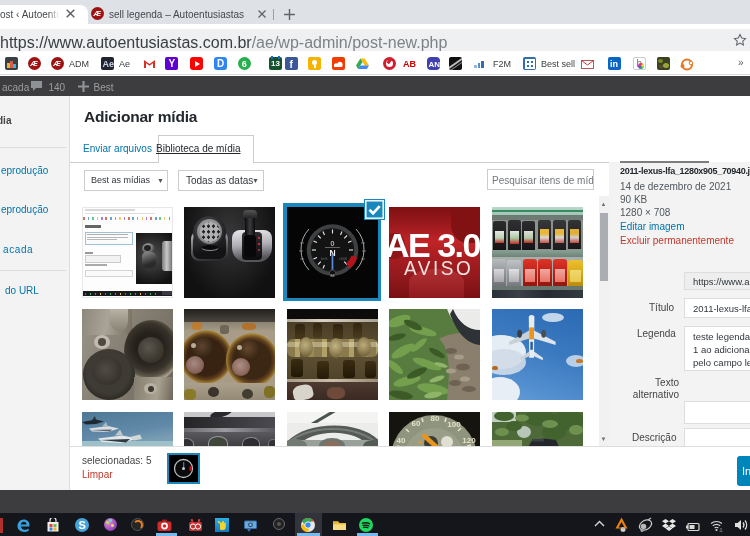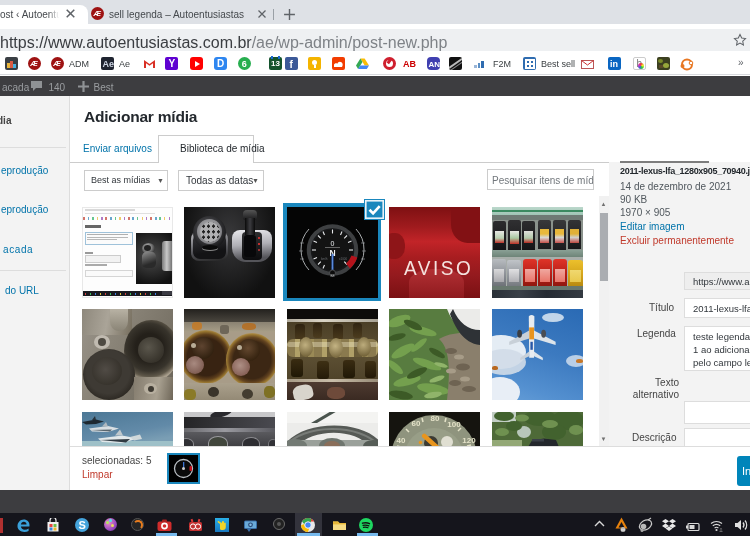--- a/index.html
+++ b/index.html
@@ -188,21 +188,21 @@
 <div class="abs" style="left:0;top:270px;width:66px;height:1px;background:#ddd;"></div>
 <div class="abs" style="left:5px;top:285px;font-size:10px;color:#0073aa;">do URL</div>
 
 <div class="abs" style="left:70px;top:96px;width:680px;height:394px;background:#fff;"></div>
 <div class="abs" style="left:84px;top:108px;font-size:15.5px;font-weight:bold;color:#23282d;letter-spacing:-0.2px;">Adicionar mídia</div>
 
 <div class="abs" style="left:70px;top:162px;width:539px;height:1px;background:#ccc;"></div>
 <div class="abs" style="left:158px;top:135px;width:96px;height:27px;background:#fff;border:1px solid #ccc;border-bottom:none;box-sizing:border-box;"></div>
 <div class="abs" style="left:159px;top:161.5px;width:94px;height:2px;background:#fff;"></div>
 <div class="abs" style="left:83px;top:142.5px;font-size:10px;color:#0073aa;">Enviar arquivos</div>
-<div class="abs" style="left:180px;top:142.5px;font-size:10px;color:#23282d;">Biblioteca de mídia</div>
+<div class="abs" style="left:156px;top:142.5px;font-size:10px;color:#23282d;text-decoration:underline;">Biblioteca de mídia</div>
 
 <div class="abs" style="left:84px;top:170px;width:84px;height:21px;background:#fff;border:1px solid #ccc;box-sizing:border-box;"></div>
 <div class="abs" style="left:91px;top:175px;font-size:9px;color:#32373c;">Best as mídias</div>
 <div class="abs" style="left:157px;top:177px;font-size:7px;color:#555;">▼</div>
 <div class="abs" style="left:178px;top:170px;width:86px;height:21px;background:#fff;border:1px solid #ccc;box-sizing:border-box;"></div>
 <div class="abs" style="left:186px;top:175px;font-size:10px;color:#32373c;">Todas as datas</div>
 <div class="abs" style="left:252px;top:177px;font-size:7px;color:#555;">▼</div>
 <div class="abs" style="left:487px;top:169px;width:107px;height:21px;background:#fff;border:1px solid #ccc;box-sizing:border-box;"></div>
 <div class="abs" style="left:492px;top:174.5px;font-size:10px;color:#72777c;white-space:nowrap;width:101px;overflow:hidden;">Pesquisar itens de mídi</div>
 
@@ -298,20 +298,21 @@
 <svg class="abs" style="left:363.5px;top:198.5px;" width="21" height="21" viewBox="0 0 21 21">
       <rect x="0" y="0" width="21" height="21" fill="#1a87bd"></rect>
       <rect x="1.8" y="1.8" width="17.4" height="17.4" fill="none" stroke="#e8f2f8" stroke-width="1.6"></rect>
       <path d="M5.5 10.8l3.6 3.6 6.6-7.2" fill="none" stroke="#fff" stroke-width="2.7"></path>
     </svg>
 
 <div class="th" style="left:389px;top:206.5px;background:linear-gradient(#7e1012 0%,#a01b1e 22%,#c22428 38%,#a81d20 55%,#941a1e 75%,#7a1013 100%);">
  <div style="position:absolute;left:62px;top:2px;width:30px;height:34px;background:#821114;border-radius:0 0 0 55%;"></div>
  <div style="position:absolute;left:-6px;top:26px;width:22px;height:26px;background:#8e1518;border-radius:45%;"></div>
  <div style="position:absolute;left:20px;top:62px;width:55px;height:30px;background:linear-gradient(#b23034,#8e1a1e);border-radius:45% 45% 0 0;"></div>
+ <div style="position:absolute;left:-4px;top:19px;font-size:34px;font-weight:bold;color:#fff;font-family:'Liberation Sans';letter-spacing:-1.5px;white-space:nowrap;">AE 3.0</div>
  <div style="position:absolute;left:15px;top:51px;font-size:19px;font-weight:300;color:#f4e2de;font-family:'Liberation Sans';letter-spacing:2.5px;transform:scaleY(1.05);">AVISO</div>
 </div>
 
 <div class="th" style="left:492px;top:206.5px;background:#b8bcb8;">
  <div style="position:absolute;left:0;top:0;width:91px;height:8px;background:linear-gradient(#bcd8cc,#9ec4b4);"></div>
  <div style="position:absolute;left:0;top:3.5px;width:91px;height:1.5px;background:#3a8a60;"></div>
  <div style="position:absolute;left:0;top:8px;width:91px;height:5px;background:#6e7a74;"></div>
  <div style="position:absolute;left:0;top:13px;width:91px;height:30px;background:#8a928c;"></div>
  <div style="position:absolute;left:1px;top:14px;width:13px;height:29px;background:linear-gradient(#2c2c2e,#141416);border-radius:2px 2px 0 0;"></div>
  <div style="position:absolute;left:3px;top:24px;width:9px;height:12px;background:linear-gradient(#e8e8e4,#b8d0b0 60%,#c03028);"></div>
@@ -557,21 +558,21 @@
 <div class="abs" style="left:599px;top:196px;width:10px;height:250px;background:#f1f1f1;"></div>
 <div class="abs" style="left:600.5px;top:201px;font-size:6px;color:#707070;">▲</div>
 <div class="abs" style="left:600px;top:213px;width:8px;height:68px;background:#aaadb1;"></div>
 <div class="abs" style="left:600.5px;top:436px;font-size:6px;color:#707070;">▼</div>
 
 <div class="abs" style="left:609px;top:162px;width:141px;height:284px;background:#f3f3f3;"></div>
 <div class="abs" style="left:620px;top:160.5px;width:89px;height:2px;background:#7d7d7d;"></div>
 <div class="abs" style="left:620px;top:166px;width:130px;overflow:hidden;font-size:9px;font-weight:bold;color:#23282d;white-space:nowrap;letter-spacing:-0.3px;">2011-lexus-lfa_1280x905_70940.jpg</div>
 <div class="abs" style="left:620px;top:181px;font-size:10px;color:#50575d;">14 de dezembro de 2021</div>
 <div class="abs" style="left:620px;top:194px;font-size:10px;color:#50575d;">90 KB</div>
-<div class="abs" style="left:620px;top:206.5px;font-size:10px;color:#50575d;">1970 × 905</div>
+<div class="abs" style="left:620px;top:206.5px;font-size:10px;color:#50575d;">1280 × 708</div>
 <div class="abs" style="left:620px;top:220.5px;font-size:10px;color:#0073aa;">Editar imagem</div>
 <div class="abs" style="left:620px;top:234.5px;font-size:10px;color:#c0392b;">Excluir permanentemente</div>
 
 <div class="abs" style="left:655px;top:275.5px;font-size:10px;color:#444;padding-left:36px;">URL</div>
 <div class="abs" style="left:684px;top:272px;width:66px;height:16px;background:#eee;border:1px solid #ddd;border-right:none;"></div>
 <div class="abs" style="left:693px;top:275.5px;font-size:9.5px;color:#32373c;white-space:nowrap;">https://www.au</div>
 <div class="abs" style="left:649px;top:302px;font-size:10px;color:#444;">Título</div>
 <div class="abs" style="left:684px;top:298px;width:66px;height:18px;background:#fff;border:1px solid #ddd;border-right:none;"></div>
 <div class="abs" style="left:693px;top:302.5px;font-size:9.5px;color:#32373c;white-space:nowrap;">2011-lexus-lfa</div>
 <div class="abs" style="left:637px;top:328px;font-size:10px;color:#444;">Legenda</div>

